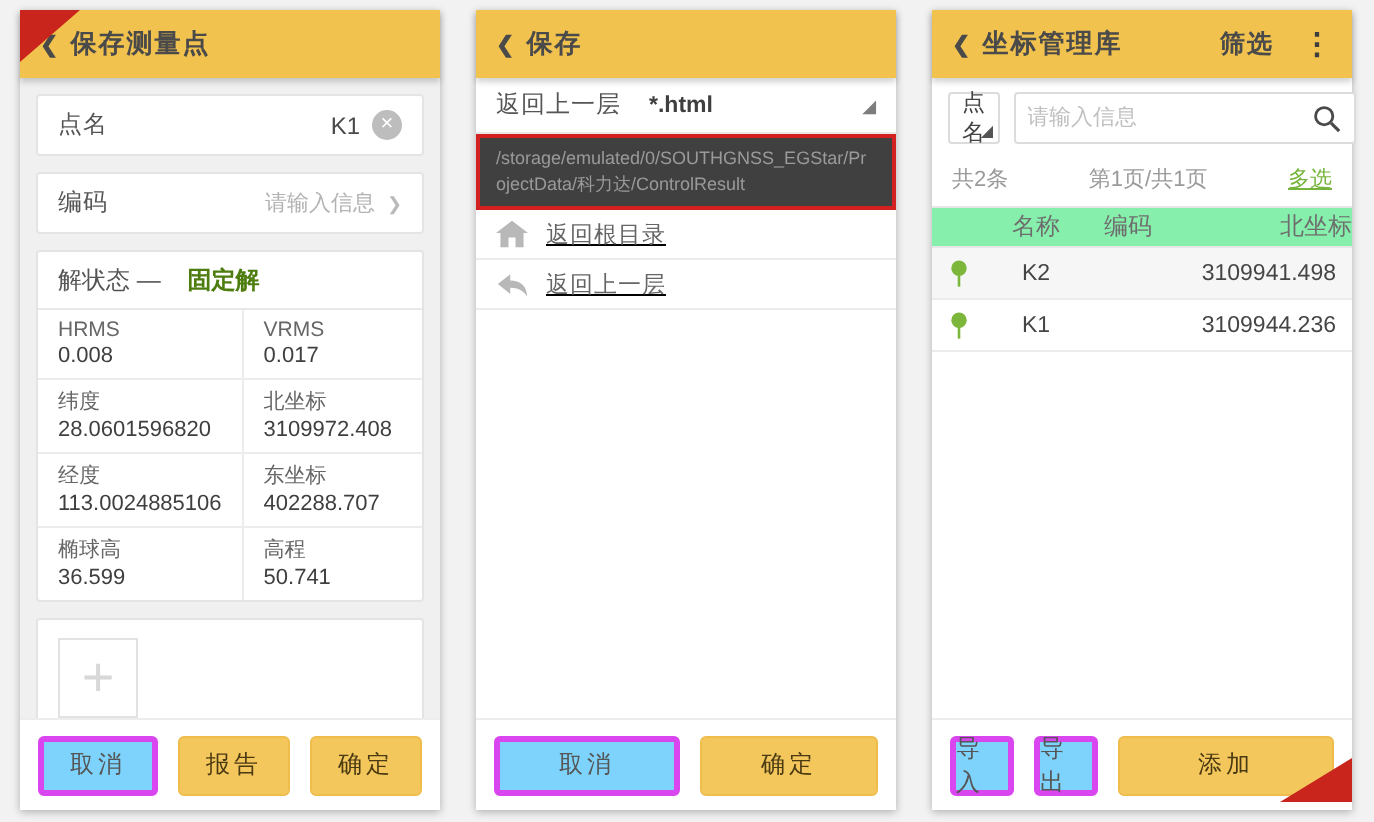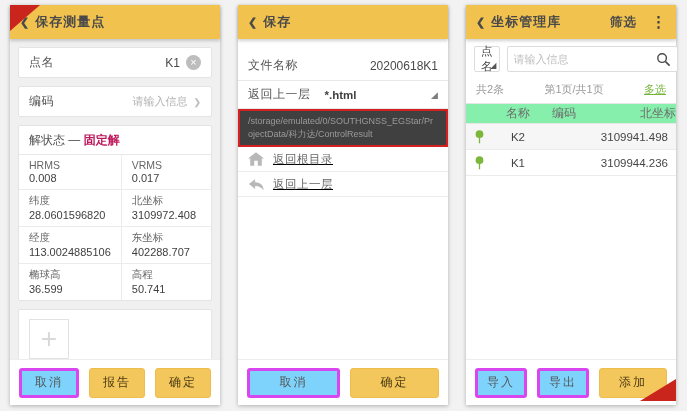--- a/index.html
+++ b/index.html
@@ -30,21 +30,21 @@
   .row-field { height:31px; display:flex; align-items:center; justify-content:space-between; padding:0 10px; }
   .lbl  { font-size:12px; color:#555; letter-spacing:0.5px; }
   .val  { font-size:12px; color:#4a4a4a; }
   .right-group { display:flex; align-items:center; gap:6px; }
   .close-circle { width:15px; height:15px; border-radius:50%; background:#bdbdbd; color:#fff;
                   font-size:11px; line-height:14px; text-align:center; }
   .placeholder { font-size:11px; color:#b3b3b3; }
   .chev { font-size:9px; color:#b9b9b9; }
 
   .status-row { padding:6px 10px 5px 10px; font-size:12px; color:#555; border-bottom:1px solid #e8e8e8; }
-  .status-row .fixed { color:#be185d; font-weight:bold; margin-left:0; }
+  .status-row .fixed { color:#4d7c0f; font-weight:bold; margin-left:10px; }
   .metric-grid { display:grid; grid-template-columns:1fr 1fr; }
   .mcell { padding:4px 10px 5px 10px; border-bottom:1px solid #ececec; }
   .mcell:nth-child(even) { border-left:1px solid #ececec; }
   .mcell:nth-last-child(-n+2) { border-bottom:none; }
   .mlbl { font-size:10.5px; color:#666; }
   .mval { font-size:11px; color:#3f3f3f; margin-top:1px; }
 
   .photo-card { height:90px; position:relative; }
   .plus-box { position:absolute; top:9px; left:10px; width:40px; height:40px; border:1px solid #e2e2e2;
               color:#d8d8d8; font-size:28px; font-weight:300; display:flex; align-items:center; justify-content:center; }
@@ -93,21 +93,21 @@
   .tbl-hdr .c-name { text-align:center; }
   .tbl-hdr .c-code { text-align:center; }
   .tbl-hdr .c-north { text-align:right; }
   .trow { display:grid; grid-template-columns:26px 52px 1fr 92px; align-items:center; height:26px;
           font-size:11.5px; color:#454545; border-bottom:1px solid #ececec; padding-right:8px; }
   .trow:nth-child(odd) { background:#f6f6f6; }
   .trow .c-icon { display:flex; justify-content:center; }
   .trow .c-name { text-align:center; }
   .trow .c-code { text-align:center; }
   .trow .c-north { text-align:right; }
-  .btn-sm { width:52px; }
+  .btn-sm { width:32px; }
 </style>
 </head>
 <body>
 
 <div class="screen">
 
   <div class="panel panel-left">
     <div class="corner-tl"></div>
     <div class="hdr">
       <span class="back">❮</span>
@@ -192,24 +192,20 @@
       <div class="btn btn-yellow flex1">确定</div>
     </div>
   </div>
 
   <div class="panel panel-mid">
     <div class="hdr">
       <span class="back">❮</span>
       <span class="ttl">保存</span>
     </div>
 
-    <div class="mrow mrow-name">
-      <span class="lbl">文件名称</span>
-      <span class="val">20200618K1</span>
-    </div>
 
     <div class="mrow mrow-type">
       <span class="lbl">返回上一层</span>
       <span class="type-val">*.html</span>
       <span class="dd-corner">◢</span>
     </div>
 
     <div class="path-box">/storage/emulated/0/SOUTHGNSS_EGStar/ProjectData/科力达/ControlResult</div>
 
     <div class="nav-row">

